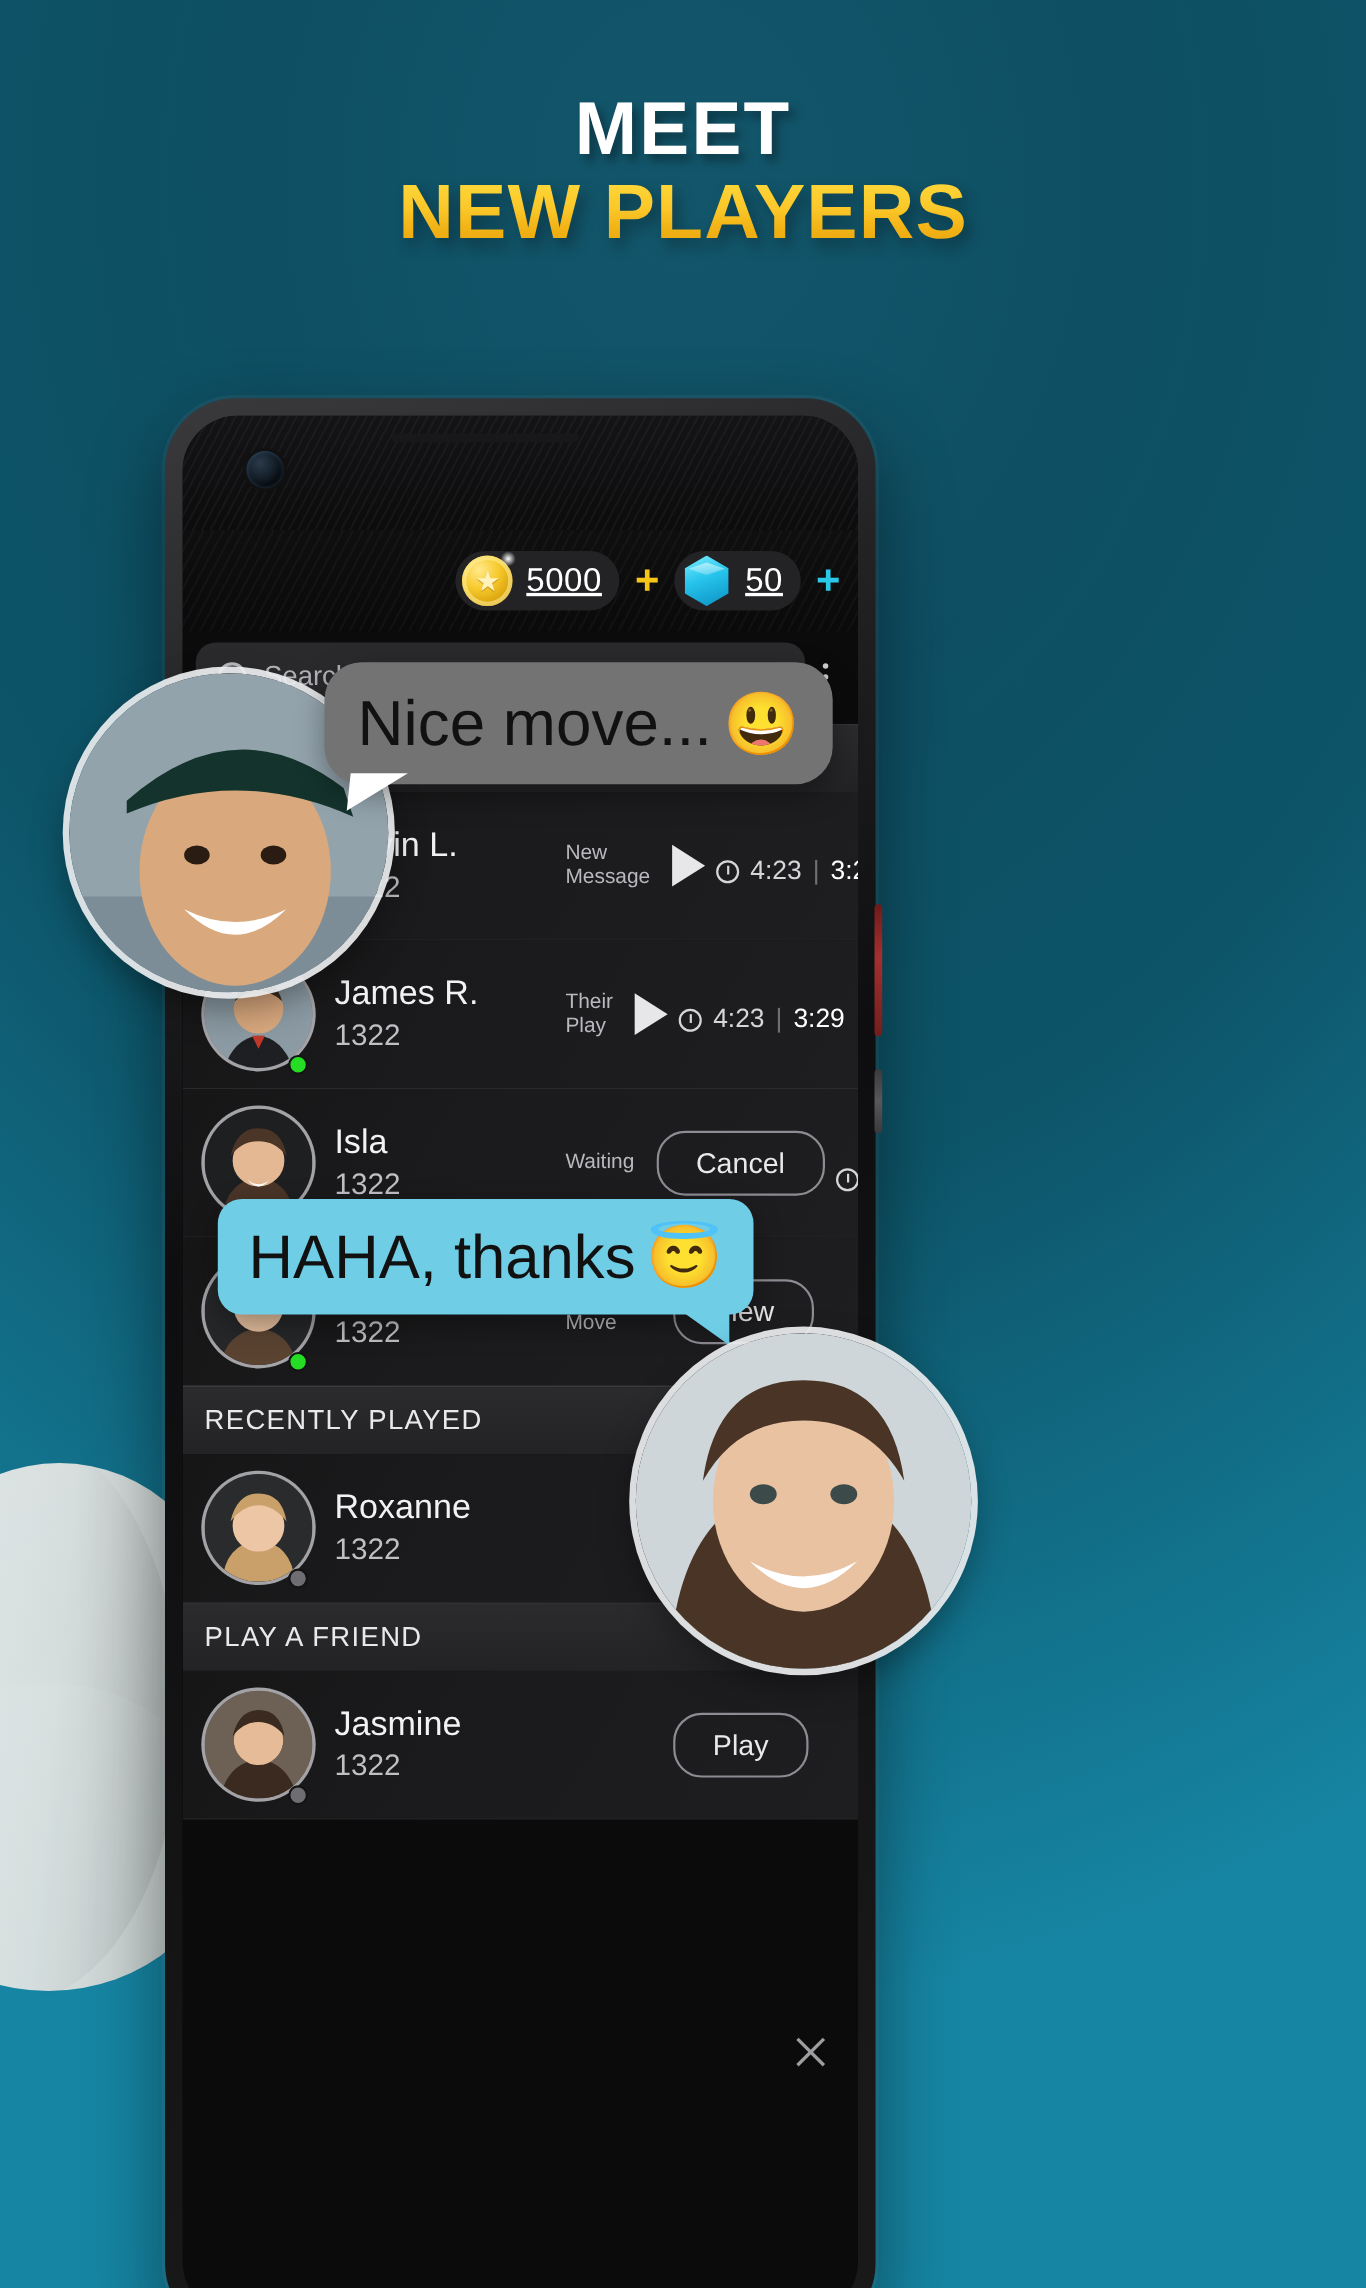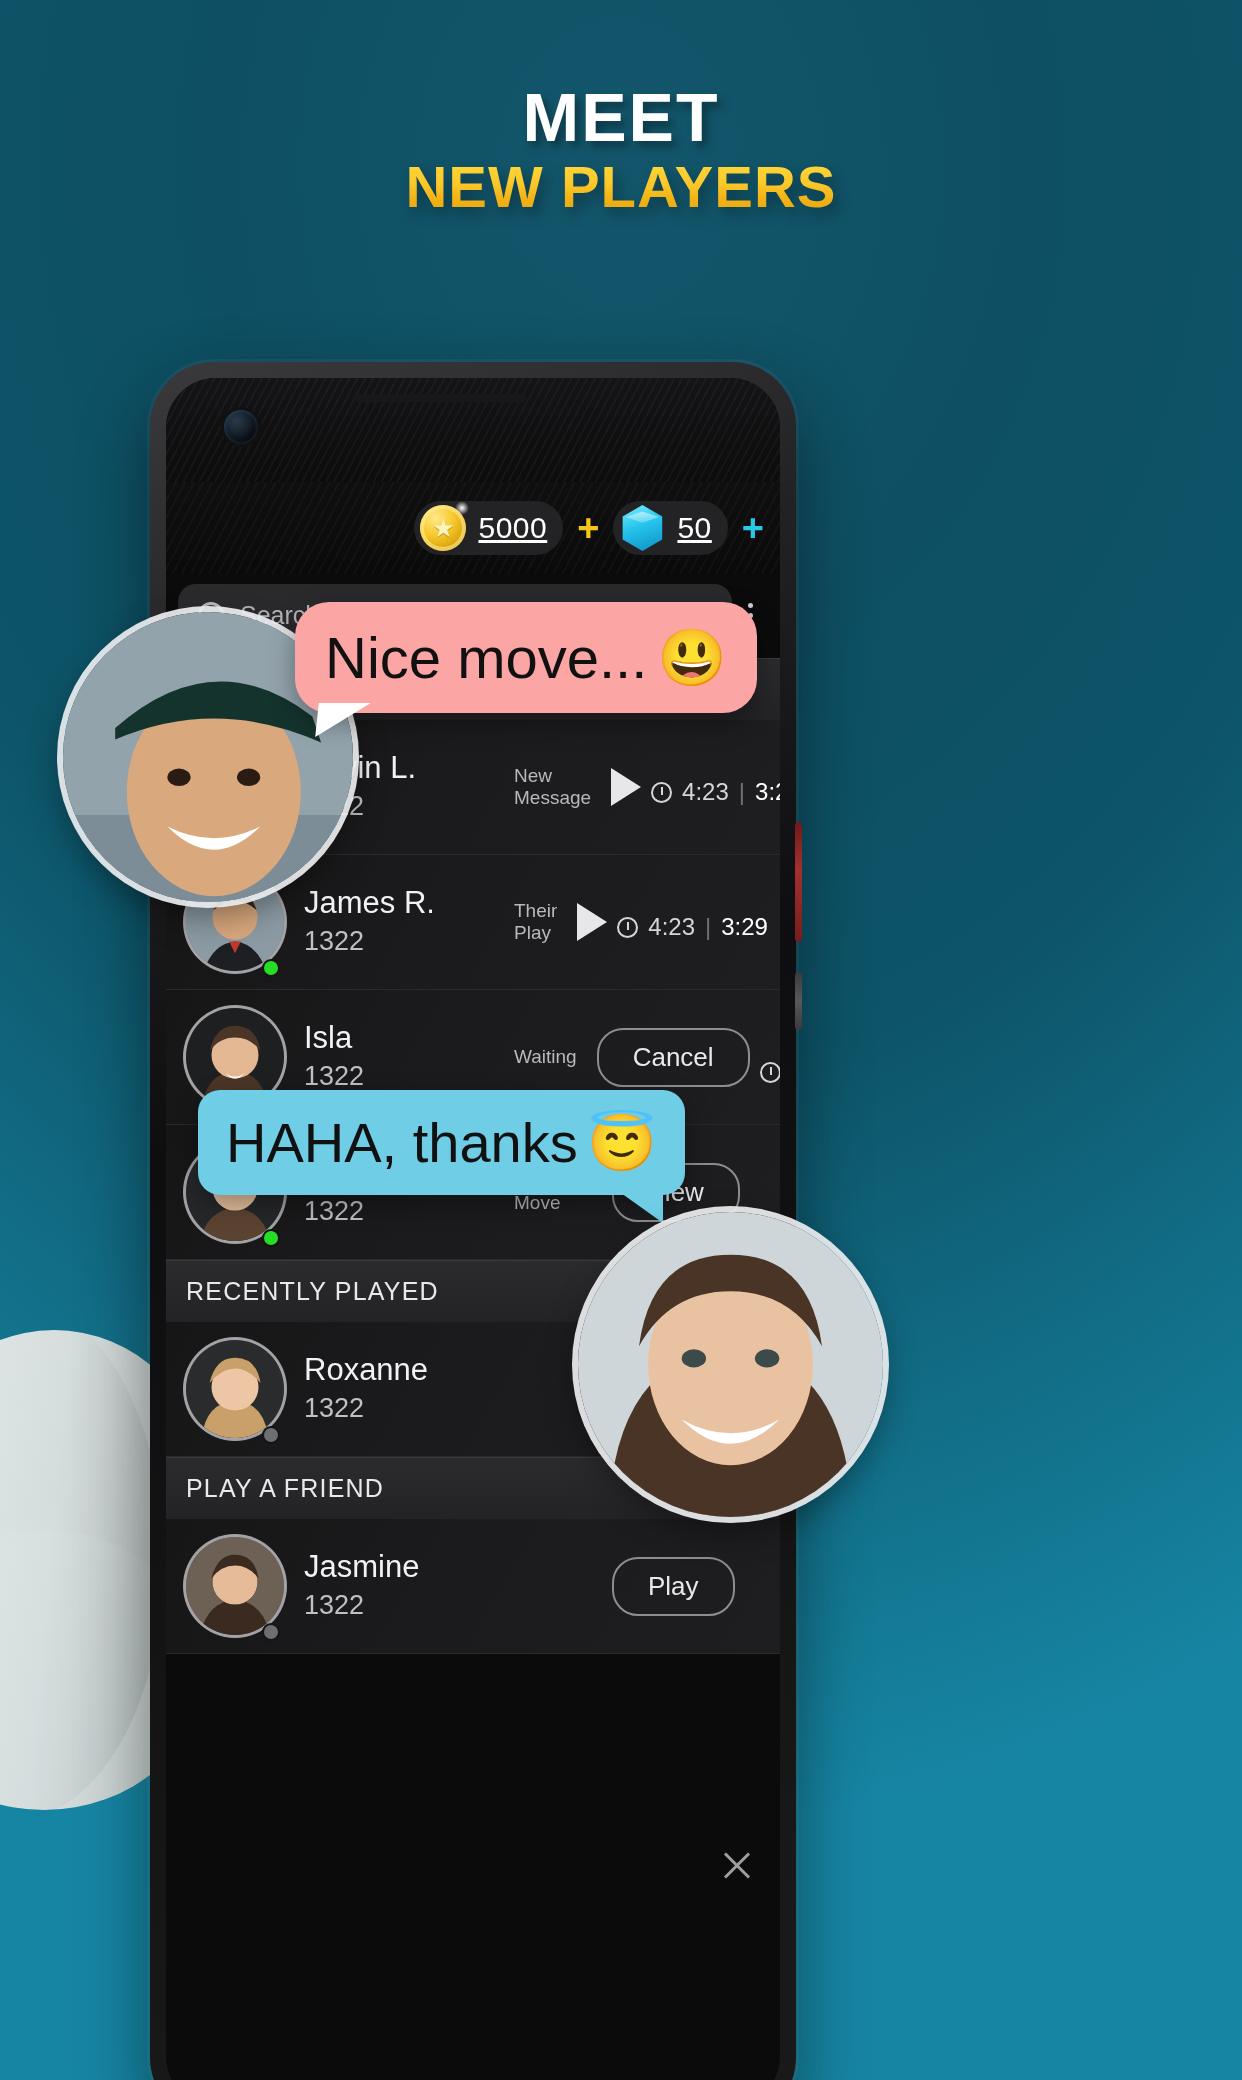--- a/index.html
+++ b/index.html
@@ -11,21 +11,21 @@
   }
 
   
   .headline { position:absolute; top:84px; left:0; width:100%; text-align:center; }
   .headline .l1 {
     font-size:68px; font-weight:bold; color:#ffffff; letter-spacing:2px;
     line-height:0.98; text-shadow:5px 6px 9px rgba(0,0,0,0.35);
   }
   .headline .l2 {
     margin-top:6px;
-    font-size:58px; font-weight:bold; letter-spacing:1px; line-height:1.02;
+    font-size:70px; font-weight:bold; letter-spacing:1px; line-height:1.02;
     background:linear-gradient(180deg,#ffdb3d 0%,#fbc82a 45%,#f2b316 70%,#e8a50d 100%);
     -webkit-background-clip:text; background-clip:text; color:transparent;
     filter: drop-shadow(5px 7px 7px rgba(0,0,0,0.32));
     text-decoration: underline;
   }
 
   
   .bg-ball {
     position:absolute; left:-96px; top:1330px; width:330px; height:440px;
     opacity:0.92; pointer-events:none;
@@ -177,21 +177,21 @@
   .timers { display:flex; align-items:center; gap:10px; color:#d6d6da; font-size:24px; }
   .clock {
     width:21px;height:21px;border:2px solid #d6d6da;border-radius:50%;position:relative;flex:none;
   }
   .clock::after{content:"";position:absolute;left:8px;top:3px;width:2px;height:8px;background:#d6d6da;}
   .sep { color:#6f6f75; }
   .t-bold { color:#ffffff; }
 
   
   .bubble {
-    position:absolute; background:#fca5a5; border-radius:34px;
+    position:absolute; background:#737373; border-radius:34px;
     display:flex; align-items:center; gap:10px;
     box-shadow:0 10px 26px rgba(0,0,0,0.35);
     color:#111;
   }
   .bubble.b1 { left:295px; top:602px; padding:22px 30px; font-size:58px; }
   .bubble.b1::after{
     content:""; position:absolute; left:22px; bottom:-24px; width:0;height:0;
     border-top:34px solid #fff; border-right:52px solid transparent;
     transform:skewX(-6deg);
   }

